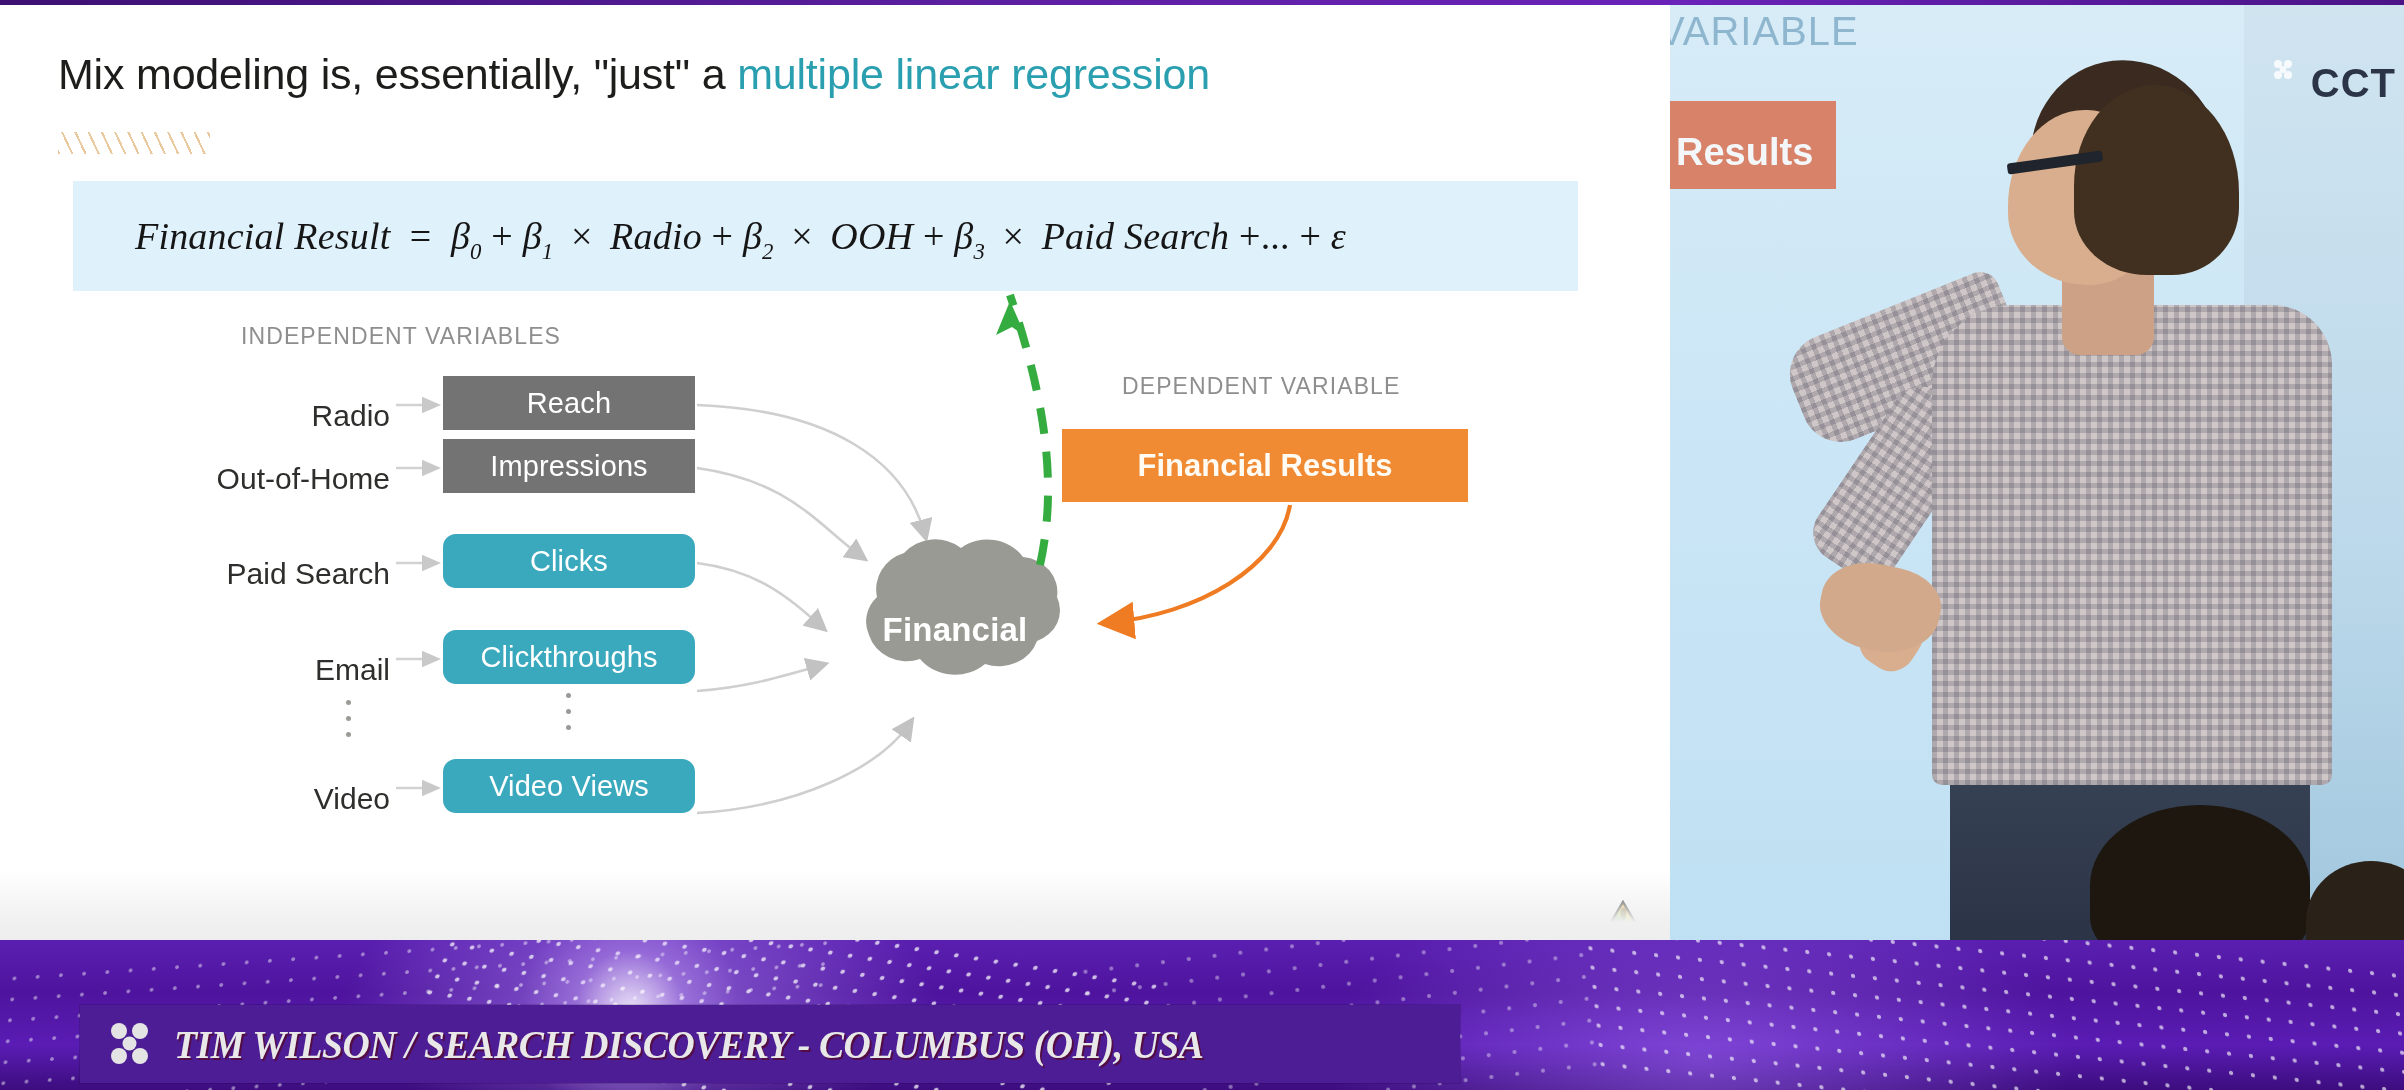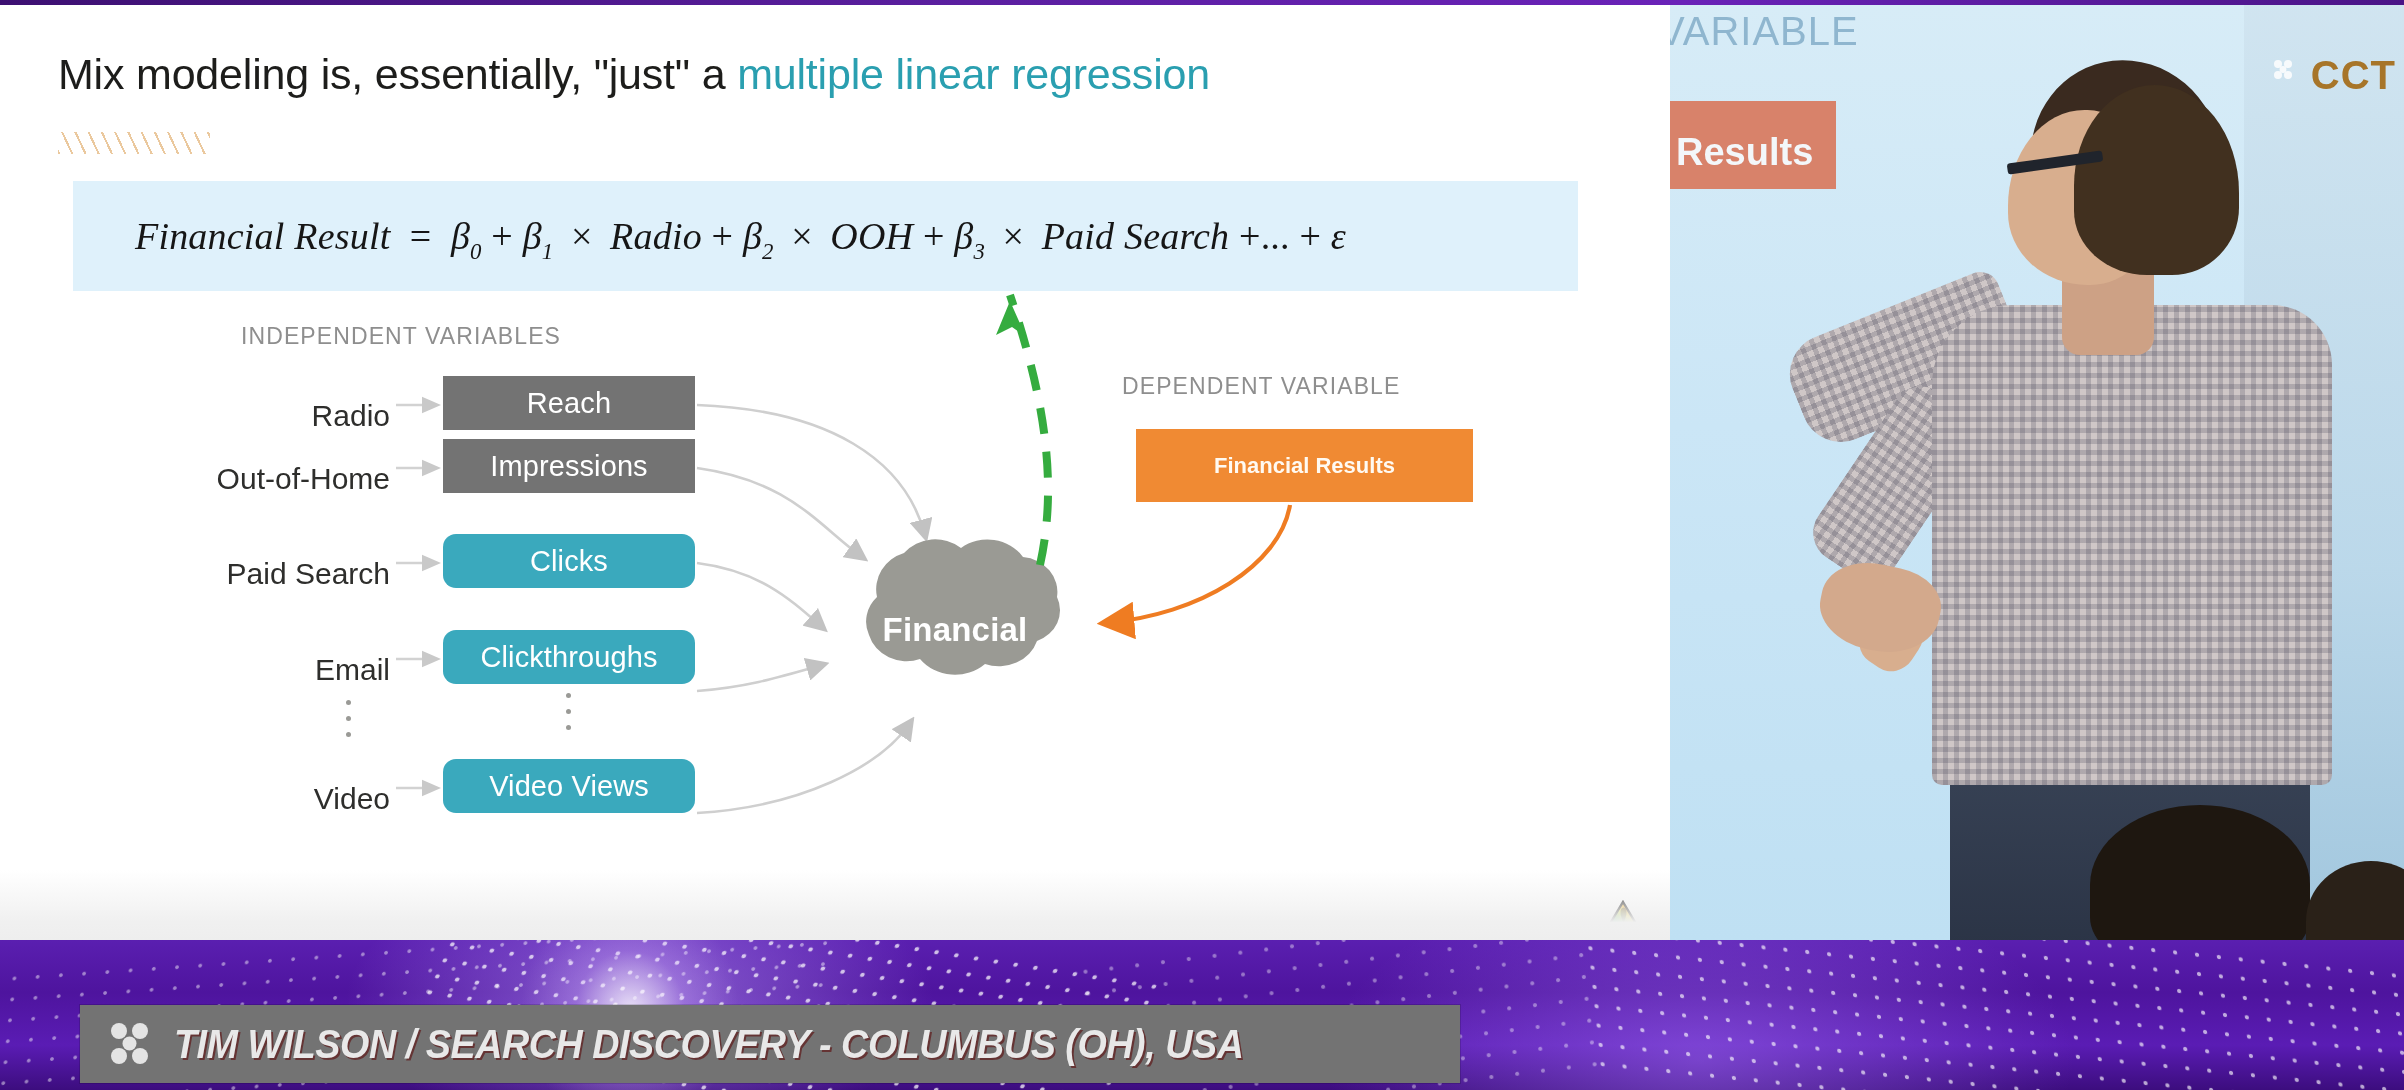--- a/index.html
+++ b/index.html
@@ -175,28 +175,28 @@
     color: #ffffff;
     font-size: 33px;
     font-weight: 600;
     letter-spacing: 0.2px;
     pointer-events: none;
   }
 
   
   .orange-box {
     position: absolute;
-    left: 1136px; top: 424px;
-    width: 337px; height: 73px;
+    left: 1062px; top: 424px;
+    width: 406px; height: 73px;
     background: #f08a33;
     display: flex;
     align-items: center;
     justify-content: center;
     color: #fffaf2;
-    font-size: 22px;
+    font-size: 31px;
     font-weight: 700;
   }
 
   
   #connectors {
     position: absolute;
     left: 0; top: 0;
     width: 1670px; height: 935px;
     pointer-events: none;
   }
@@ -248,24 +248,24 @@
   .vid-orange-text {
     position: absolute;
     left: 6px; top: 126px;
     font-size: 38px;
     font-weight: 700;
     color: #f3f7fa;
     white-space: nowrap;
   }
   .vid-cct {
     position: absolute;
-    right: 8px; top: 48px;
+    right: 8px; top: 56px;
     font-size: 40px;
     font-weight: 800;
-    color: #a16207;
+    color: #0f172a;
     opacity: .85;
     letter-spacing: 1px;
     white-space: nowrap;
     margin-left: 20px;
   }
   .vid-cct-mark {
     position: absolute;
     right: 108px; top: 52px;
     width: 26px; height: 26px;
   }
@@ -421,24 +421,25 @@
     position: absolute;
     left: 520px; top: -50px;
     width: 220px; height: 240px;
     background: radial-gradient(ellipse at center, rgba(255,255,255,.8) 0%, rgba(220,190,255,.25) 35%, rgba(255,255,255,0) 70%);
   }
 
   .red-plate {
     position: absolute;
     left: 80px; top: 1005px;
     width: 1380px; height: 78px;
-    background: #737373;
+    background: #4c1d95;
     display: flex;
     align-items: center;
     box-shadow: 0 0 0 1px rgba(0,0,0,.15);
+    font-family: Liberation Serif, serif;
   }
   .plate-logo {
     margin-left: 24px;
     width: 52px; height: 52px;
     flex: none;
   }
   .plate-text {
     margin-left: 18px;
     font-size: 41px;
     font-weight: 800;

